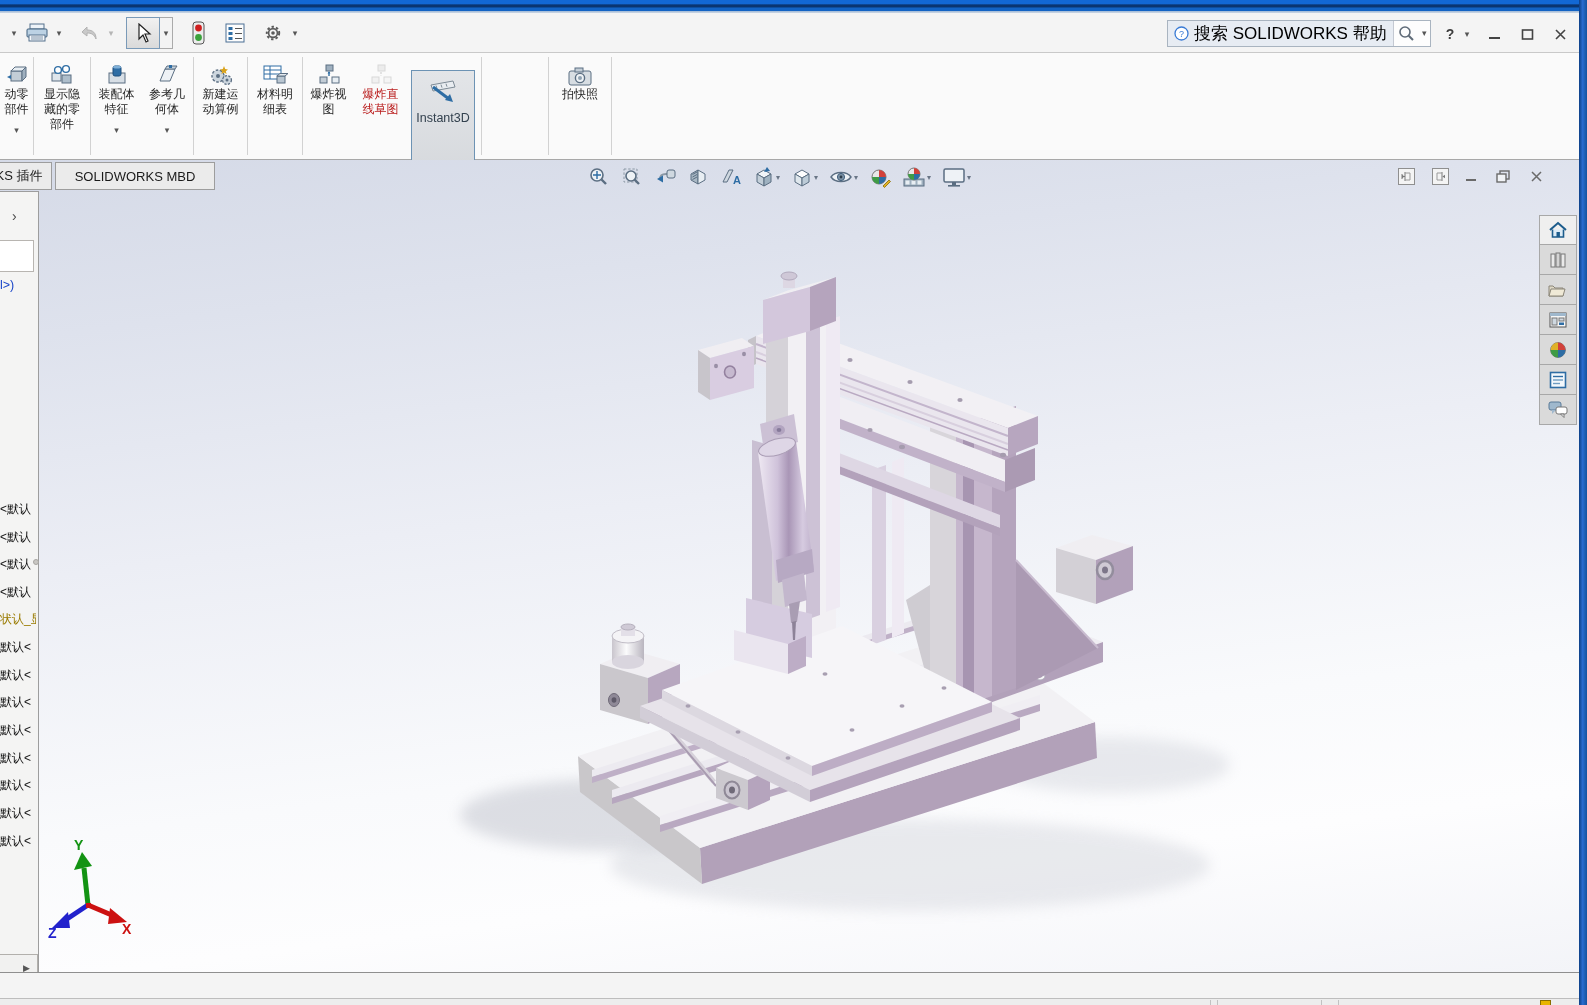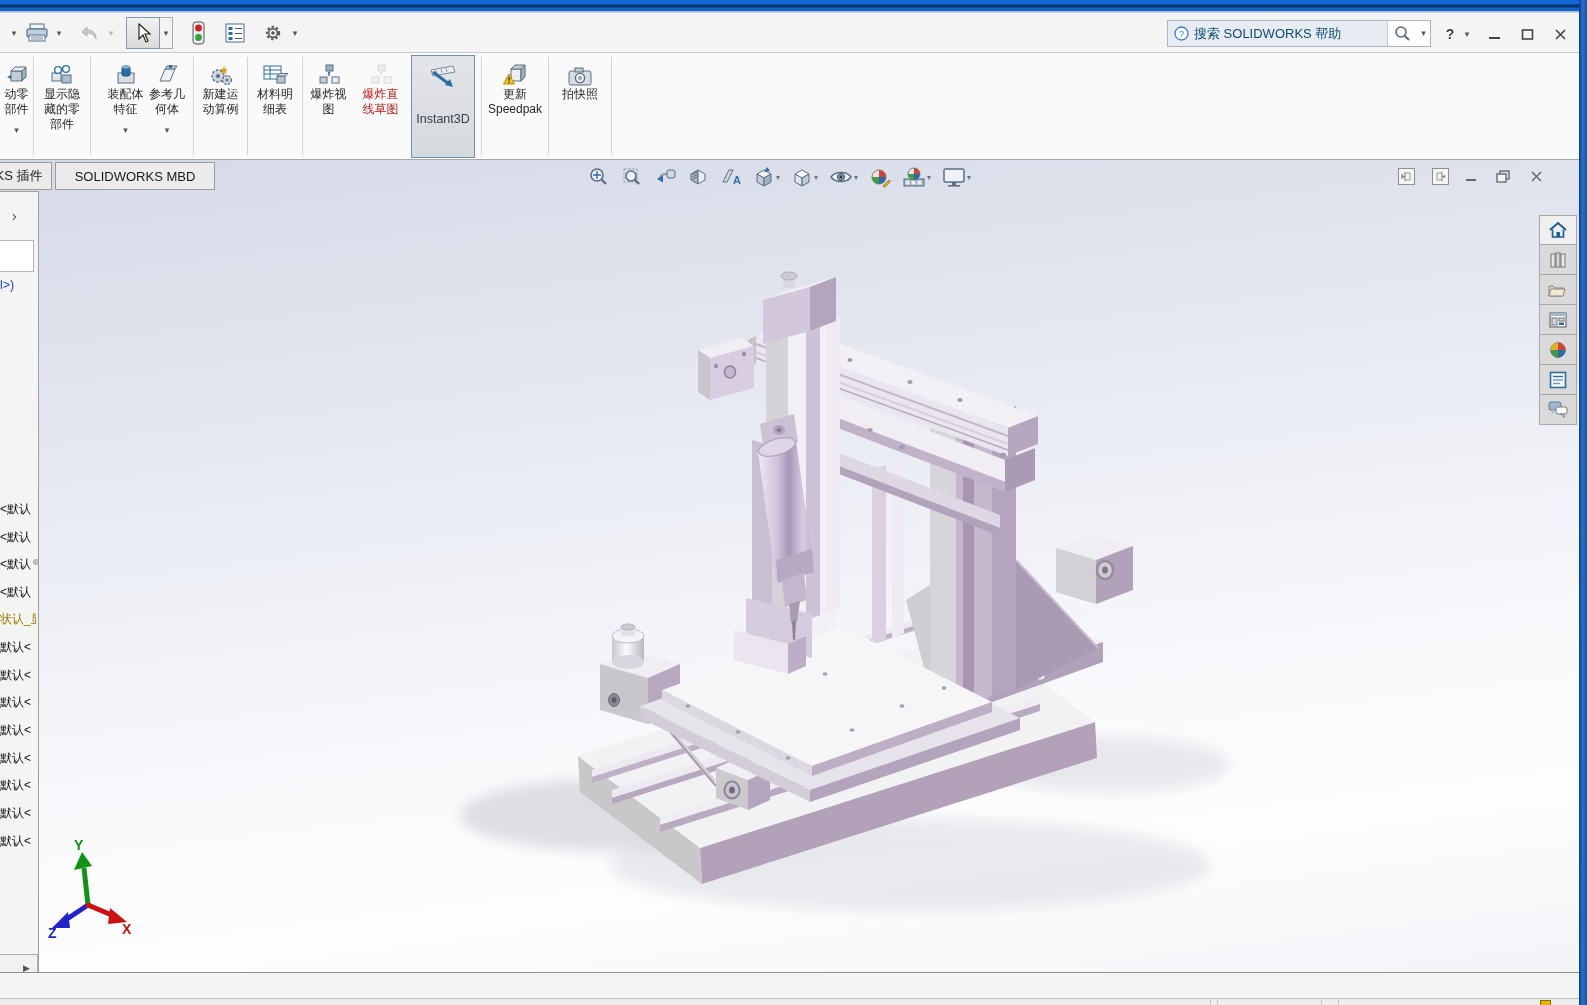--- a/index.html
+++ b/index.html
@@ -14,37 +14,37 @@
   
   #titlebar { left:0; top:13px; width:1587px; height:40px; background:#f4f4f4; border-bottom:1px solid #c9c9c9; }
   .qat { position:absolute; top:0; left:0; height:40px; display:flex; align-items:center; }
   .qbtn { display:flex; align-items:center; justify-content:center; height:30px; }
   .caret::after { content:"▾"; font-size:9px; color:#555; line-height:1; }
   .caret.dis::after { color:#b5b5b5; }
   #title { left:560px; top:0; width:330px; height:40px; line-height:40px; text-align:center;
     font-size:13px; color:#3a3a3a; white-space:nowrap; }
   #searchwrap { left:1167px; top:7px; width:264px; height:27px; border:1px solid #a9b4c0; background:#fff; display:flex; align-items:center; }
   #searchfield { flex:1; height:100%; background:#e7ecf3; display:flex; align-items:center; gap:5px; padding:0 6px; }
-  #searchtext { font-size:13px; color:#0c4a6e; white-space:nowrap; overflow:hidden; }
+  #searchtext { font-size:17px; color:#000000; white-space:nowrap; overflow:hidden; }
   #searchbtn { width:30px; height:100%; border-left:1px solid #c4c9d2; display:flex; align-items:center; justify-content:center; background:#fdfdfd; }
   #searchcaret { width:13px; height:100%; display:flex; align-items:center; justify-content:center; background:#fdfdfd; }
   #helpbtn { left:1441px; top:10px; width:18px; height:22px; font-size:14px; font-weight:bold; color:#3d3d3d; text-align:center; line-height:22px; }
   #helpcaret { left:1461px; top:10px; width:12px; height:22px; display:flex; align-items:center; justify-content:center; }
   .winbtn { top:10px; width:24px; height:22px; display:flex; align-items:center; justify-content:center; }
 
   
   #ribbon { left:0; top:53px; width:1587px; height:107px; background:#fafafa; border-bottom:1px solid #a8a8a8; }
   .rdiv { position:absolute; top:4px; bottom:4px; width:1px; background:#d2d2d2; }
   .rbtn { position:absolute; top:0; height:107px; display:flex; flex-direction:column; align-items:center; }
   .ricon { margin-top:8px; height:26px; display:flex; align-items:flex-end; justify-content:center; }
   .rlab { font-size:12px; line-height:15px; color:#262626; text-align:center; white-space:nowrap; }
   .rbtn.dis .rlab { color:#b91c1c; }
   .rbtn.dis svg { opacity:.4; }
   .rbtn .bcaret { margin-top:2px; }
-  .rbtn.sel { border:1px solid #6d93b4; background:linear-gradient(#e3e5e8,#d6d9dd); top:2px; height:103px;gap:16px; }
+  .rbtn.sel { border:1px solid #6d93b4; background:linear-gradient(#e3e5e8,#d6d9dd); top:17px; height:103px; }
   .rbtn.sel .rlab { color:#33414e; font-size:12.5px; }
 
   
   #workspace { left:0; top:160px; width:1587px; height:812px;
     background:linear-gradient(173deg,#d5dae7 0%,#dee2ed 18%,#eceef5 42%,#f9fafc 68%,#fdfdfe 82%,#f3f4f8 100%); }
   .tab { position:absolute; top:2px; height:28px; background:#ebebeb; border:1px solid #9d9d9d; color:#1a1a1a;
     font-size:13px; display:flex; align-items:center; justify-content:center; white-space:nowrap; overflow:hidden; }
   #tab-addins { left:-14px; width:66px; }
   #tab-mbd { left:55px; width:160px;text-align:right; }
 
@@ -203,21 +203,21 @@
           <rect x="3" y="10" width="9" height="8" fill="#dfe6ec" stroke="#5b6e82"></rect>
           <rect x="13" y="12" width="9" height="8" fill="#aebecb" stroke="#5b6e82"></rect>
           <circle cx="9" cy="7" r="3.4" fill="#fff" stroke="#2e6da4" stroke-width="1.4"></circle>
           <circle cx="17" cy="6" r="3.4" fill="#fff" stroke="#2e6da4" stroke-width="1.4"></circle>
           <line x1="12.4" y1="6.6" x2="13.6" y2="6.4" stroke="#2e6da4" stroke-width="1.4"></line>
         </svg>
     </span>
     <span class="rlab"><span>显示隐</span><br><span>藏的零</span><br><span>部件</span></span>
   </div>
   <div class="rdiv" style="left:90px"></div>
-  <div class="rbtn" style="left:101px;width:49px">
+  <div class="rbtn" style="left:92px;width:49px">
     <span class="ricon">
       <svg width="24" height="24" viewBox="0 0 24 24">
           <rect x="4" y="10" width="16" height="10" fill="#d7dee5" stroke="#5b6e82"></rect>
           <rect x="8" y="3" width="8" height="10" rx="2" fill="#2e6da4" stroke="#1d4e7c"></rect>
           <ellipse cx="12" cy="4" rx="4" ry="1.6" fill="#7fb0d8"></ellipse>
         </svg>
     </span>
     <span class="rlab"><span>装配体</span><br><span>特征</span></span>
     <span class="bcaret caret"></span>
   </div>
@@ -290,33 +290,20 @@
           <line x1="9" y1="6.5" x2="10" y2="9.5" stroke="#7e8b96"></line>
           <line x1="14" y1="5.6" x2="15" y2="8.6" stroke="#7e8b96"></line>
           <line x1="19" y1="4.7" x2="20" y2="7.7" stroke="#7e8b96"></line>
           <path d="M6 8 L22 20" stroke="#2e6da4" stroke-width="3"></path>
           <path d="M26 23 L18 21 L23 15 Z" fill="#2e6da4"></path>
         </svg>
     </span>
     <span class="rlab" style="margin-top:6px"><span>Instant3D</span></span>
   </div>
   <div class="rdiv" style="left:481px"></div>
-  <div class="rbtn" style="left:484px;width:62px">
-    <span class="ricon">
-      <svg width="26" height="26" viewBox="0 0 26 26">
-          <rect x="9" y="8" width="10" height="12" fill="#e8eef3" stroke="#5b6e82"></rect>
-          <path d="M9 8 L13 4 L23 4 L19 8 Z" fill="#c3cdd6" stroke="#5b6e82"></path>
-          <path d="M19 8 L23 4 L23 16 L19 20 Z" fill="#9fb0bf" stroke="#5b6e82"></path>
-          <path d="M7 13 L12.5 23 L1.5 23 Z" fill="#f5c518" stroke="#b8860b"></path>
-          <rect x="6.3" y="16" width="1.6" height="3.6" fill="#5a4500"></rect>
-          <rect x="6.3" y="20.6" width="1.6" height="1.6" fill="#5a4500"></rect>
-        </svg>
-    </span>
-    <span class="rlab"><span>更新</span><br><span>Speedpak</span></span>
-  </div>
   <div class="rdiv" style="left:548px"></div>
   <div class="rbtn" style="left:551px;width:58px">
     <span class="ricon">
       <svg width="26" height="22" viewBox="0 0 26 22">
           <rect x="2" y="6" width="22" height="14" rx="2" fill="#d7dde2" stroke="#5b6e82"></rect>
           <rect x="8" y="3" width="8" height="4" fill="#c3cdd6" stroke="#5b6e82"></rect>
           <circle cx="13" cy="13" r="4.6" fill="#eef2f5" stroke="#5b6e82" stroke-width="1.4"></circle>
           <circle cx="13" cy="13" r="2" fill="#8fa2b2"></circle>
         </svg>
     </span>

